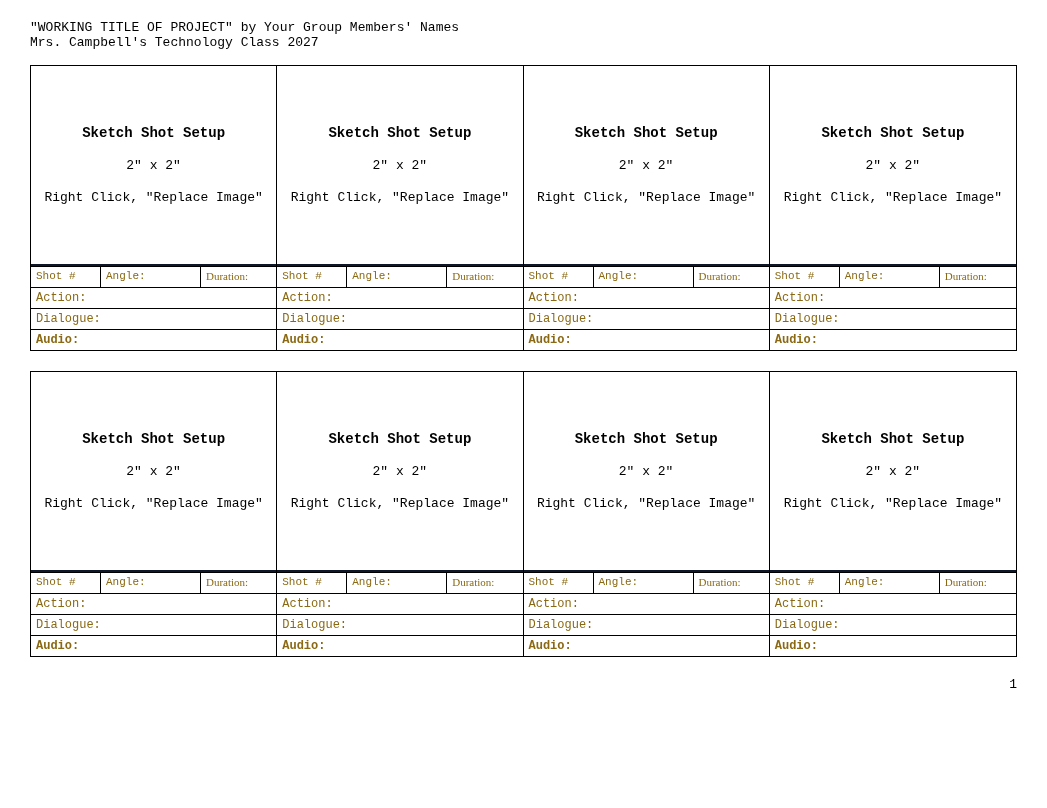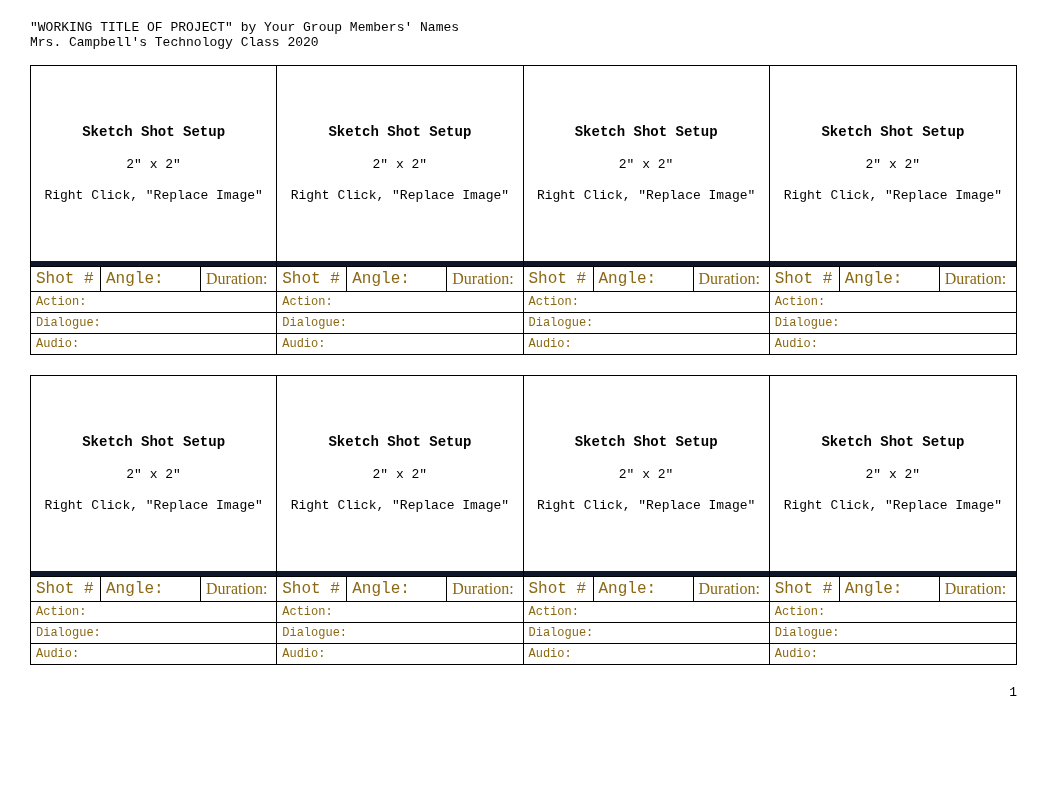--- a/index.html
+++ b/index.html
@@ -37,21 +37,21 @@
     }
 
     .sketch-area {
       min-height: 200px;
       display: flex;
       flex-direction: column;
       align-items: center;
       justify-content: center;
       text-align: center;
       padding: 20px 10px;
-      border-bottom: 5px solid #0f172a;
+      border-bottom: 2px solid #0f172a;
       line-height: 1.8;
       font-size: 13px;
     }
 
     .sketch-area .sketch-title {
       font-weight: bold;
       font-size: 14px;
       margin-bottom: 8px;
     }
 
@@ -77,32 +77,33 @@
       min-height: 20px;
     }
 
     .meta-cell:last-child {
       border-right: none;
       font-family: Liberation Serif, serif;
     }
 
     .meta-cell .label {
       color: #8B6914;
-      font-size: 16px;
+      font-size: 11px;
     }
 
     .meta-full-row {
       border-bottom: 1px solid #000;
       padding: 3px 5px;
       font-size: 11px;
       min-height: 20px;
     }
 
     .meta-full-row:last-child {
       border-bottom: none;
+      font-weight: bold;
     }
 
     .meta-full-row .label {
       color: #8B6914;
       font-size: 12px;
     }
 
     .section-meta {
       border-top: 1px solid #000;
     }
@@ -127,21 +128,21 @@
       color: #000;
     }
   </style>
 </head>
 <body>
 
 
 
 <div>
   <p>"WORKING TITLE OF PROJECT" by Your Group Members' Names</p>
-  <p>Mrs. Campbell's Technology Class 2020</p>
+  <p>Mrs. Campbell's Technology Class 2027</p>
 </div>
 
 <br>
 
 <div id="sections-container">
     <div class="storyboard-section">
       <div class="shot-row">
         <div class="shot-cell">
           <div class="sketch-area">
       <div class="sketch-title">Sketch Shot Setup</div>

